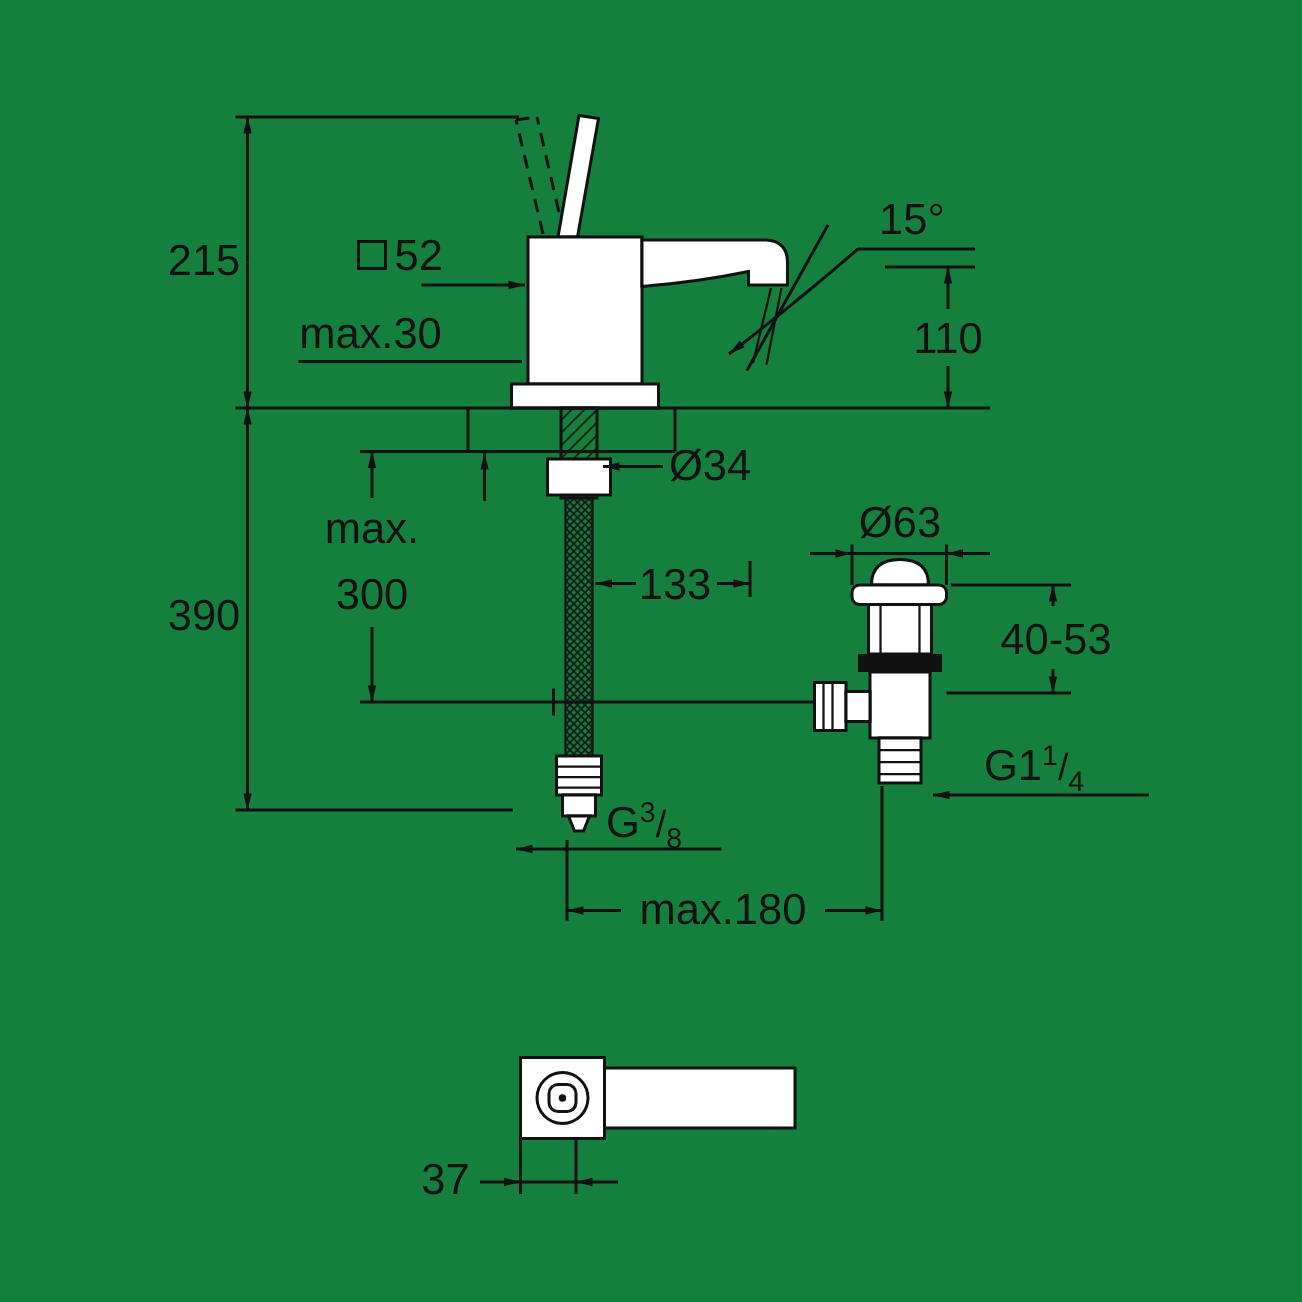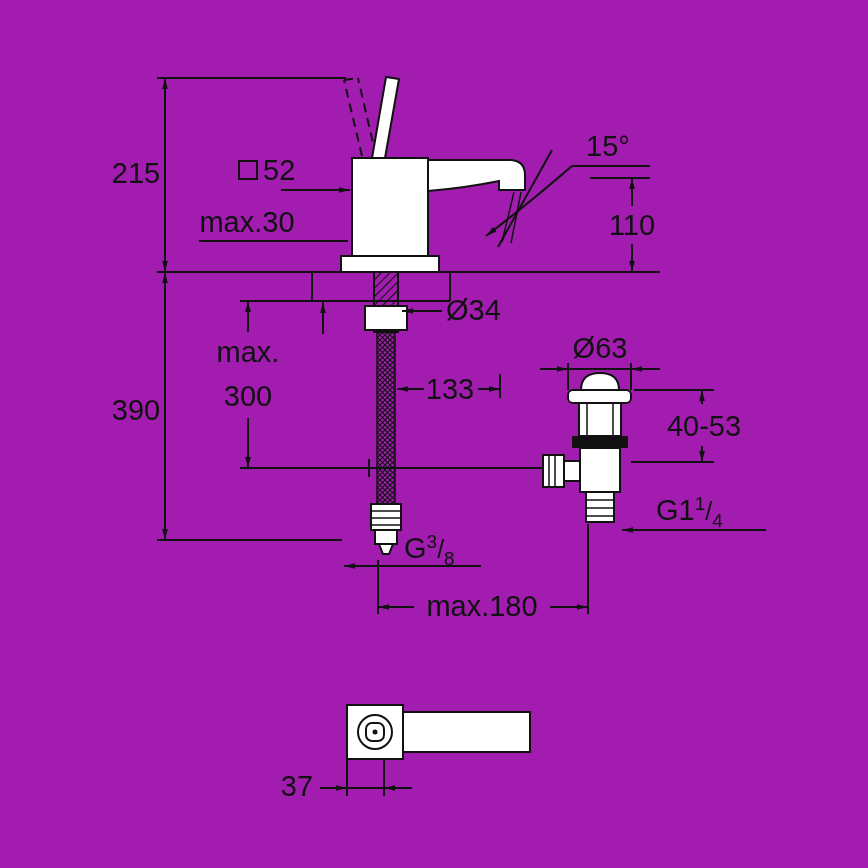--- a/index.html
+++ b/index.html
@@ -1,16 +1,16 @@
 <!DOCTYPE html>
 <html><head>
 <meta charset="utf-8">
 <style>
   html,body{margin:0;padding:0;background:#ffffff;}
-  .canvas{width:868px;height:868px;background:#a21caf;position:relative;overflow:hidden;}
+  .canvas{width:868px;height:868px;background:#15803d;position:relative;overflow:hidden;}
   svg{display:block;}
   text{fill:#111111;font-family:"Liberation Sans","DejaVu Sans",sans-serif;}
   .lbl{font-size:29px;}
   .sm{font-size:19px;}
   .md{font-size:25px;}
   .s{stroke:#111111;stroke-width:2;fill:none;}
   .s15{stroke:#111111;stroke-width:1.5;fill:none;}
   .sf{stroke:#111111;stroke-width:2;fill:#ffffff;}
   .dash{stroke-dasharray:9 6;}
 </style>

